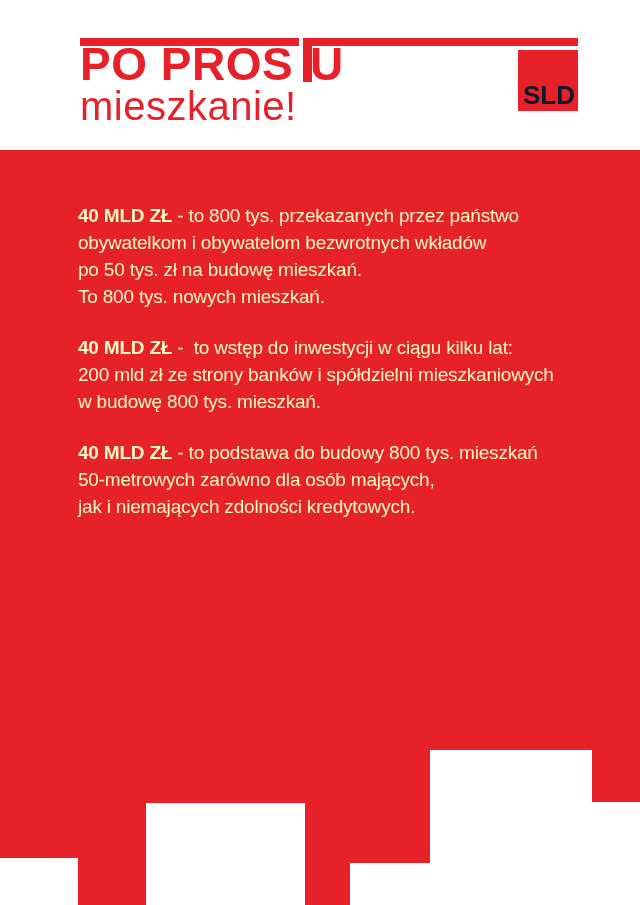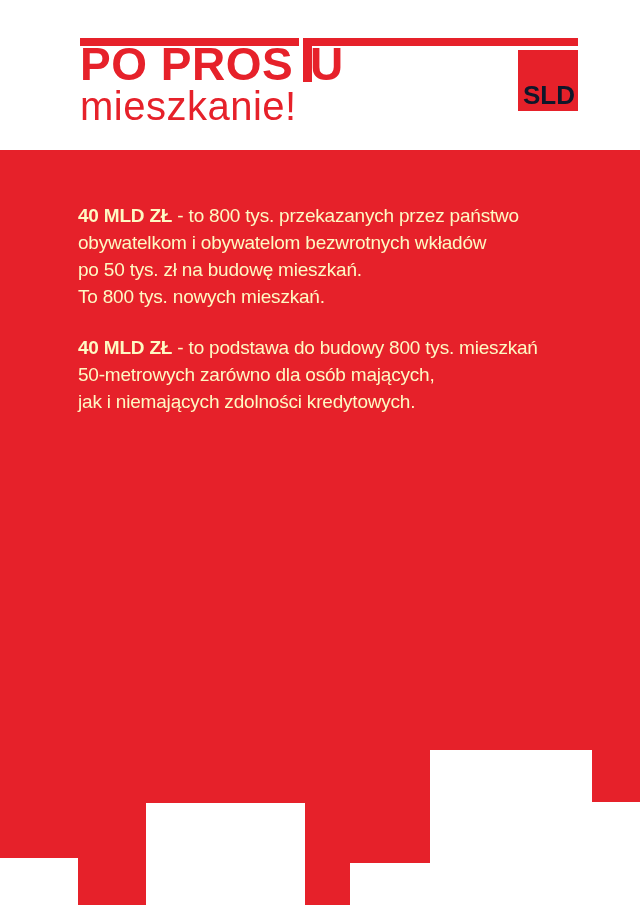--- a/index.html
+++ b/index.html
@@ -49,20 +49,21 @@
     <div class="title"><span>PO PROS</span><span class="t-space"></span><span>U</span></div>
     <div class="subtitle">mieszkanie!</div>
     <div class="sld-logo">
       <span>SLD</span>
     </div>
   </div>
 
   <div class="main">
     <div class="copy" id="copy">
         <p class="para"><strong>40 MLD ZŁ</strong> - to 800 tys. przekazanych przez państwo<br>obywatelkom i obywatelom bezwrotnych wkładów<br>po 50 tys. zł na budowę mieszkań.<br>To 800 tys. nowych mieszkań.</p>
+        <p class="para"><strong>40 MLD ZŁ</strong> -  to wstęp do inwestycji w ciągu kilku lat:<br>200 mld zł ze strony banków i spółdzielni mieszkaniowych<br>w budowę 800 tys. mieszkań.</p>
         <p class="para"><strong>40 MLD ZŁ</strong> - to podstawa do budowy 800 tys. mieszkań<br>50-metrowych zarówno dla osób mających,<br>jak i niemających zdolności kredytowych.</p>
       </div>
 
     <div class="cut cut-a"></div>
     <div class="cut cut-b"></div>
     <div class="cut cut-c"></div>
     <div class="cut cut-d"></div>
     <div class="cut cut-e"></div>
   </div>
 

